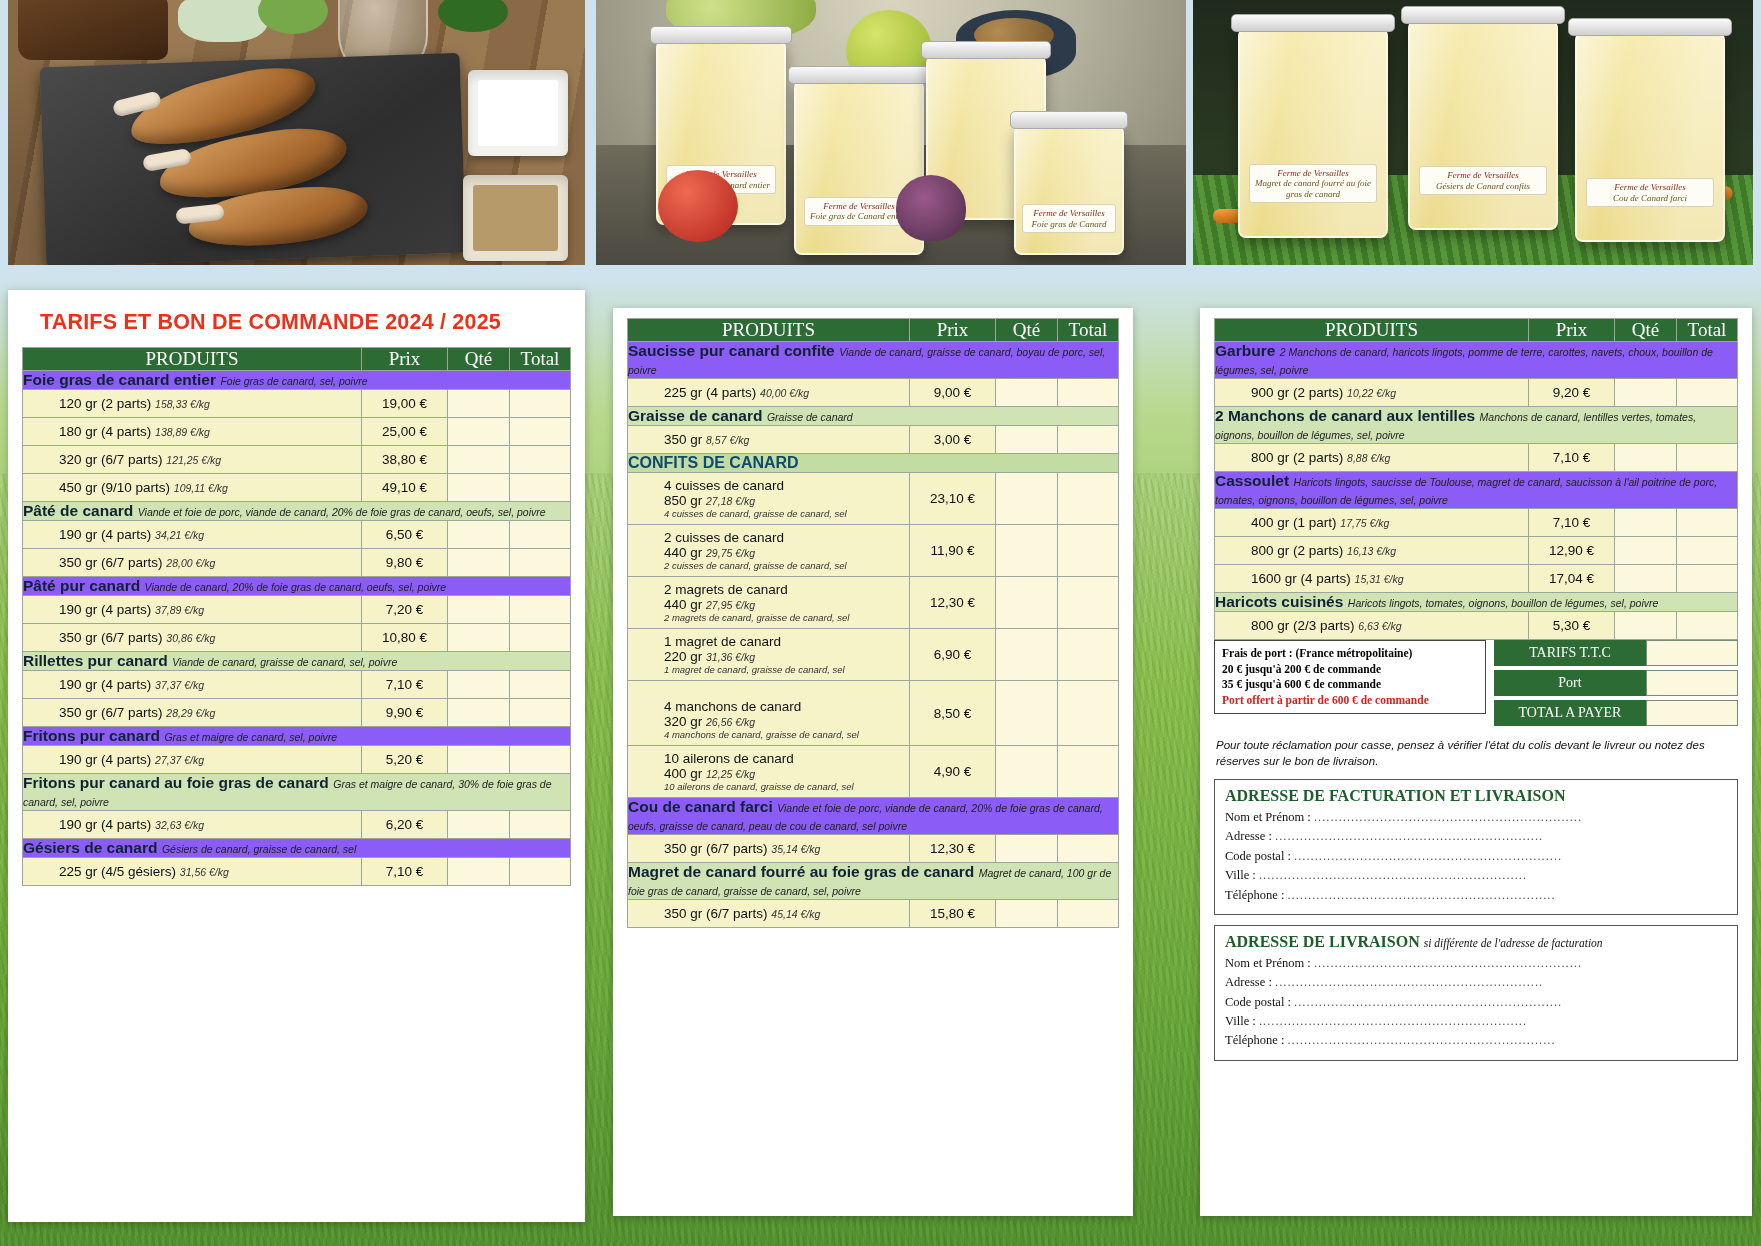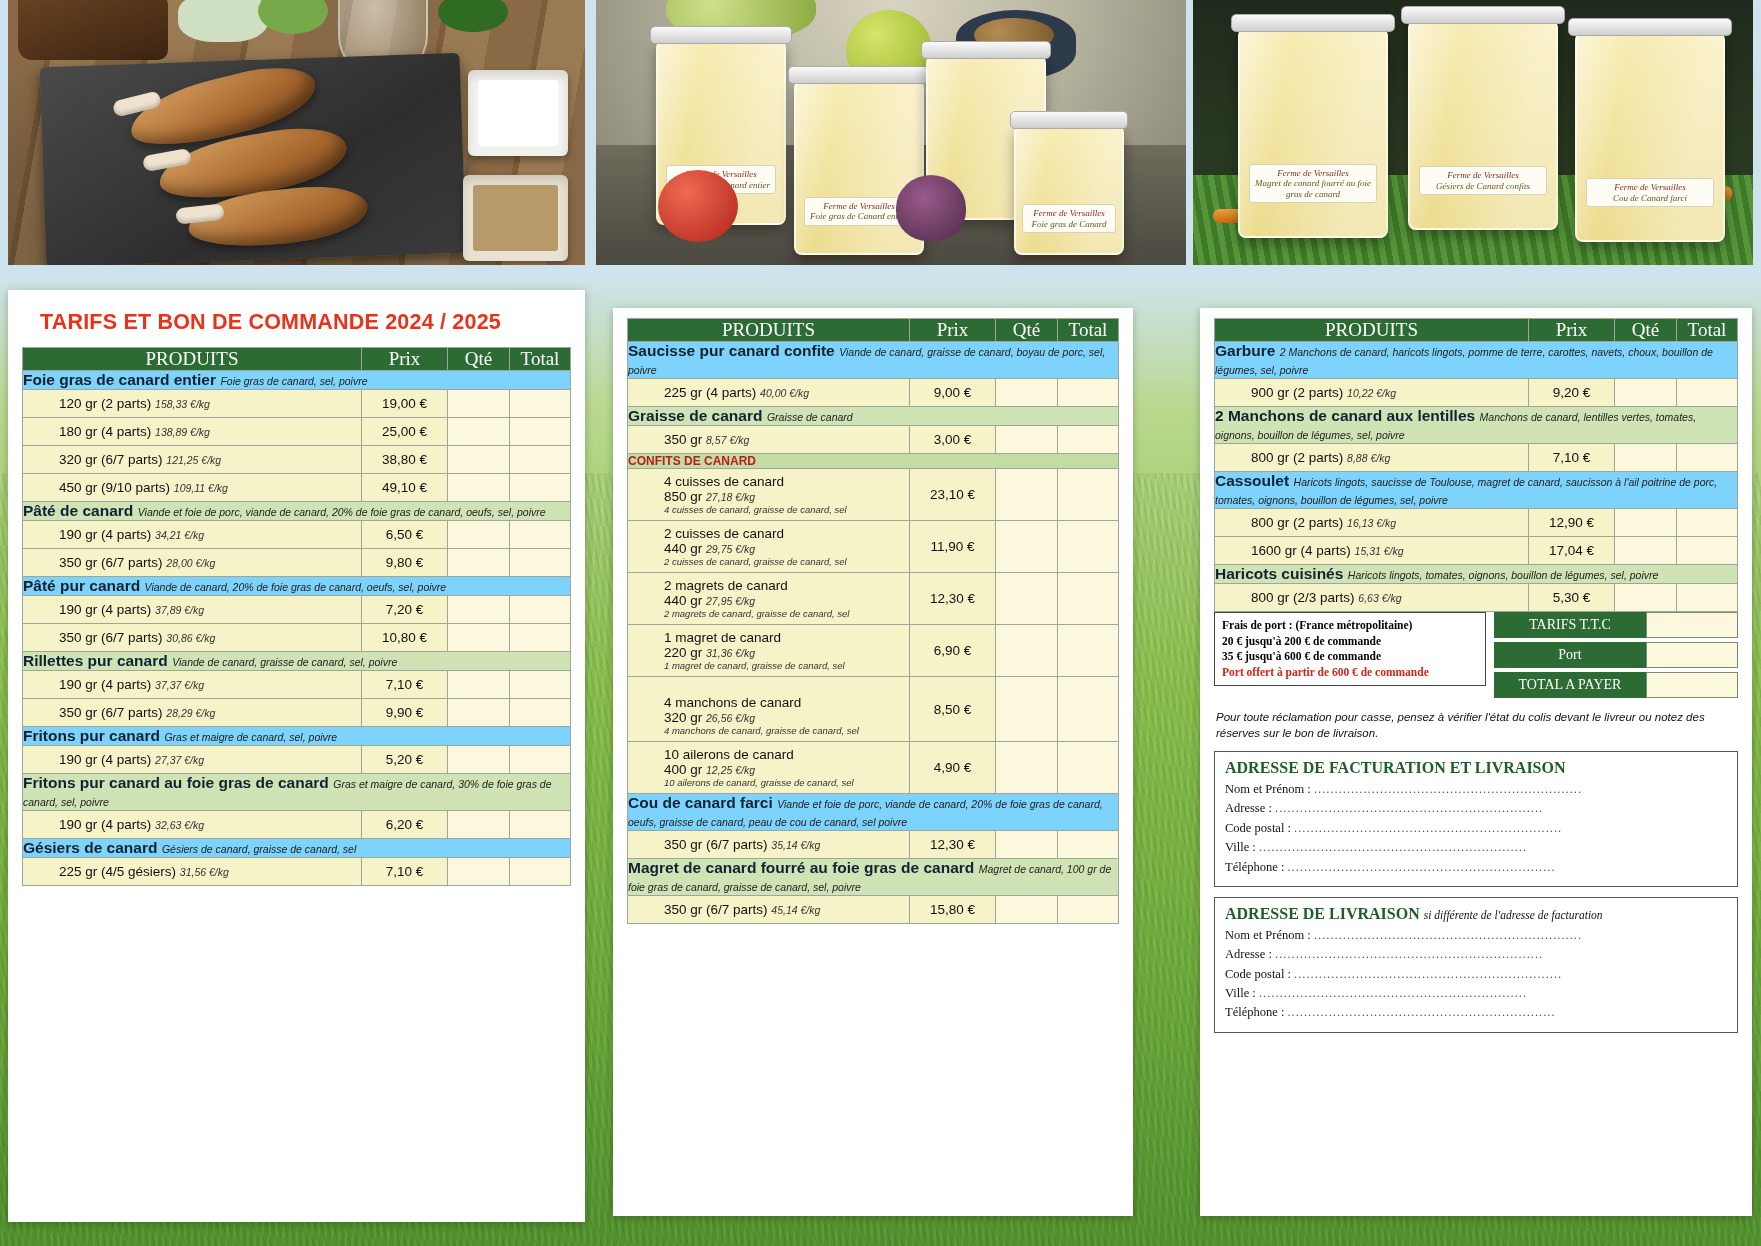--- a/index.html
+++ b/index.html
@@ -157,41 +157,41 @@
   
   .hdr td{
     background:#2d6b34; color:#fff; text-align:center;
     font-family:"Liberation Serif", serif; font-size:19px; padding:5px 0;
     border:1px solid #2d6b34;
   }
   .hdr td.prod{ text-align:center; }
 
   
   .grp td{
-    background:#7dd3fc; padding:6px 8px; border:1px solid #b2cd92;
+    background:#8b5cf6; padding:6px 8px; border:1px solid #b2cd92;
   }
   .grp .gname{ font-weight:bold; font-size:15.5px; color:#123; }
   .grp .gdesc{ font-size:10.5px; font-style:italic; color:#222; font-weight:normal; }
   .grp.alt td{ background:#cfe3b4; }
 
   
   .itm td{ background:#f6f3c9; height:28px; font-size:13.5px; color:#111; }
   .itm td.c1{ padding-left:36px; }
   .itm td.c2{ text-align:center; }
   .itm td.c3, .itm td.c4{ background:#fbf8dd; }
   .small{ font-size:10.5px; font-style:italic; color:#333; }
   .sub{ display:block; font-size:9.5px; font-style:italic; color:#333; }
 
   .col-prix{ width:86px; }
   .col-qte{  width:62px; }
   .col-tot{  width:61px; }
 
   .bandeau td{
     background:#c3dca4; padding:7px 8px; border:1px solid #b2cd92;
-    font-weight:bold; font-size:12px; color:#b91c1c;margin-top:30px;
+    font-weight:bold; font-size:16px; color:#0c4a6e;margin-top:30px;
   }
 
   
   .totals{
     display:flex; gap:8px; align-items:flex-start;
   }
   .ship{
     border:1px solid #444; padding:5px 7px; font-size:11.5px; line-height:1.35;
     width:300px; background:#fff; font-family:"Liberation Serif", serif;
   }
@@ -542,20 +542,26 @@
         <tr class="itm">
           <td class="c1">800 gr (2 parts) <span class="small">8,88 €/kg</span></td>
           <td class="c2">7,10 €</td>
           <td class="c3"></td>
           <td class="c4"></td>
         </tr>
         <tr class="grp">
           <td colspan="4"><span class="gname">Cassoulet</span> <span class="gdesc">Haricots lingots, saucisse de Toulouse, magret de canard, saucisson à l'ail poitrine de porc, tomates, oignons, bouillon de légumes, sel, poivre</span></td>
         </tr>
         <tr class="itm">
+          <td class="c1">400 gr (1 part) <span class="small">17,75 €/kg</span></td>
+          <td class="c2">7,10 €</td>
+          <td class="c3"></td>
+          <td class="c4"></td>
+        </tr>
+        <tr class="itm">
           <td class="c1">800 gr (2 parts) <span class="small">16,13 €/kg</span></td>
           <td class="c2">12,90 €</td>
           <td class="c3"></td>
           <td class="c4"></td>
         </tr>
         <tr class="itm">
           <td class="c1">1600 gr (4 parts) <span class="small">15,31 €/kg</span></td>
           <td class="c2">17,04 €</td>
           <td class="c3"></td>
           <td class="c4"></td>

